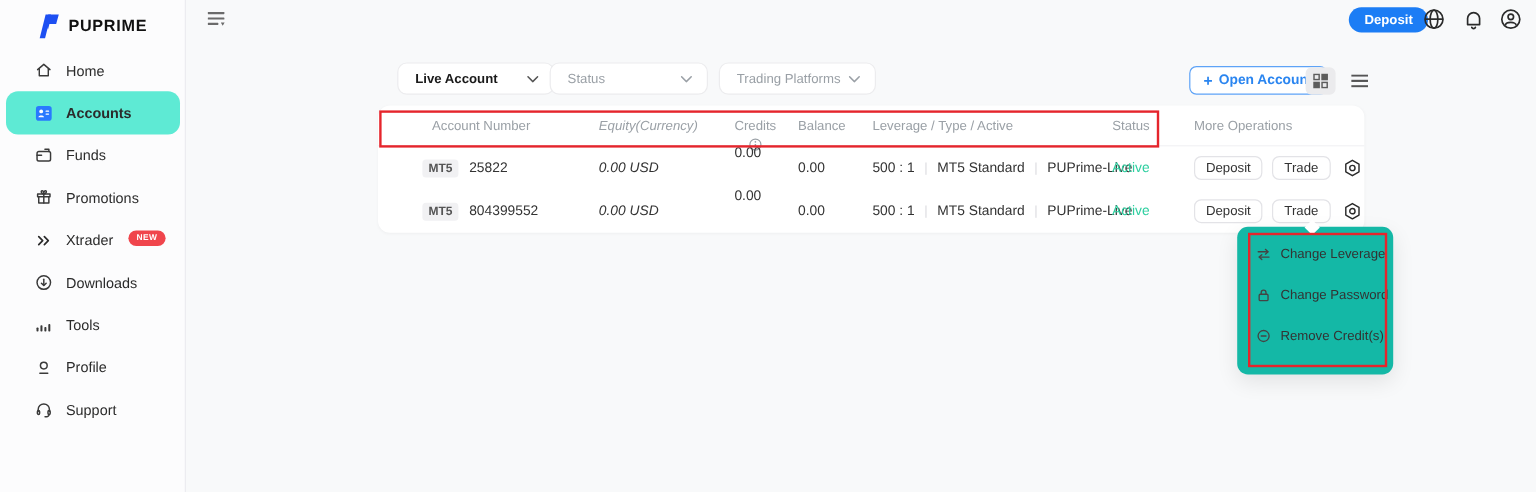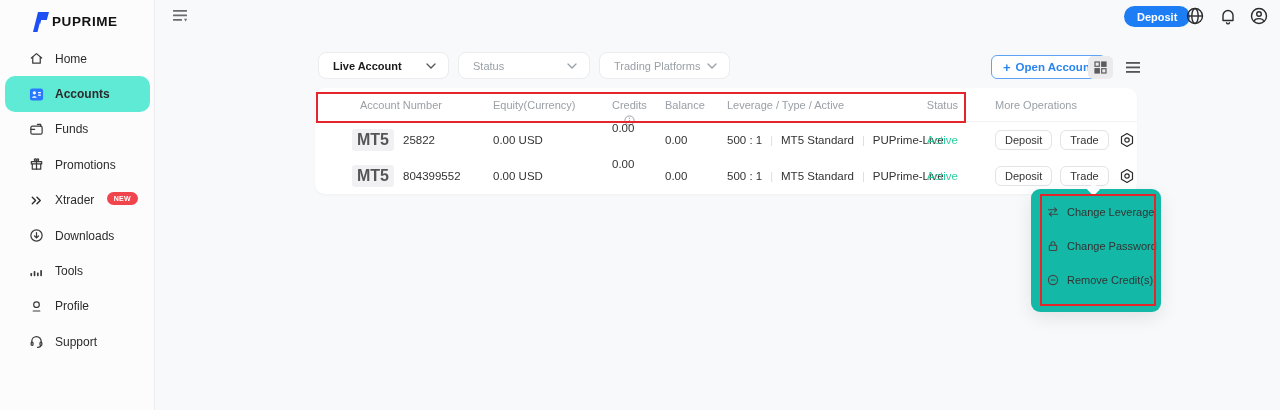--- a/index.html
+++ b/index.html
@@ -3,21 +3,21 @@
 <meta charset="utf-8">
 <style>
   * { margin:0; padding:0; box-sizing:border-box; }
   html,body { width:1280px; height:410px; overflow:hidden; }
   body { font-family:"Liberation Sans", sans-serif; background:#f8f9fa; color:#222; }
   .app { position:relative; width:1280px; height:410px; }
 
   
   .sidebar { position:absolute; left:0; top:0; width:155px; height:410px;
              background:#fcfcfd; border-right:1px solid #ececf0; z-index:2; }
-  .logo-row { display:flex; align-items:center; gap:1px; padding:8px 0 0 28px; height:34px; }
+  .logo-row { display:flex; align-items:center; gap:6px; padding:8px 0 0 28px; height:34px; }
   .logo-text { font-size:13.5px; font-weight:800; letter-spacing:0.6px; color:#111; }
   .nav { position:absolute; left:0; top:41px; width:155px; }
   .nav-item { position:relative; display:flex; align-items:center; gap:11px; height:35.4px;
               padding-left:23px; margin:0 5px; border-radius:10px; cursor:pointer;
               font-size:12px; color:#2b2b2b; font-weight:500; }
   .nav-item.active { background:#5eead4; font-weight:700; }
   .nav-item .nicon { width:16px; height:16px; display:flex; align-items:center; justify-content:center; flex:0 0 16px; }
   .badge-new { position:absolute; right:12px; top:9px; background:#f0454c; color:#fff;
                font-size:7px; font-weight:700; padding:3px 7px; border-radius:8px; letter-spacing:0.3px; }
 
@@ -44,27 +44,27 @@
               justify-content:center; cursor:pointer; }
   .view-btn.grid { background:#ebebed; }
 
   
   .card { position:absolute; left:315px; top:88px; width:822px; height:106px; background:#fff;
           border-radius:10px; box-shadow:0 1px 3px rgba(0,0,0,0.04); z-index:1; }
   .thead { position:relative; height:34px; border-bottom:1px solid #f2f2f4; font-size:11px; color:#9aa0a6; }
   .th { position:absolute; top:11px; white-space:nowrap; }
   .trow { position:relative; height:36px; font-size:11.5px; color:#333; }
   .td { position:absolute; top:0; height:36px; display:flex; align-items:center; white-space:nowrap; }
-  .col-acct { left:20px;margin-left:17px; } .col-equity { left:178px; } .col-credits { left:297px;flex-direction:column; }
+  .col-acct { left:20px;margin-left:17px; } .col-equity { left:184px;font-style:italic; } .col-credits { left:297px;flex-direction:column; }
   .col-balance { left:350px; } .col-lev { left:412px; }
   .col-status { left:585px; width:58px; justify-content:flex-end; text-align:right; }
   .th.col-status { left:585px; width:58px; }
   .col-ops { left:680px; }
   .th.col-acct { left:28px; }
-  .mt5-badge { background:#f1f1f3; color:#555; font-size:16px; font-weight:600;
+  .mt5-badge { background:#f1f1f3; color:#555; font-size:10px; font-weight:600;
                padding:2px 5px; border-radius:3px; margin-right:9px; }
   .divider { color:#dcdce0; margin:0 8px; font-size:11px; }
   .status-active { color:#2ecfa0; font-weight:500; }
   .row-btn { background:#fff; border:1px solid #e3e3e7; border-radius:6px; font-size:11px;
              color:#333; padding:3px 9px; margin-right:8px; cursor:pointer; font-family:inherit; }
   .gear-btn { display:flex; align-items:center; cursor:pointer; margin-left:2px; }
 
   
   .popup { position:absolute; left:1031px; top:189px; width:130px; height:123px; background:#14b8a6;
            border-radius:9px; box-shadow:0 6px 18px rgba(0,0,0,0.09); z-index:5; padding:6px 0; }
@@ -230,21 +230,21 @@
   </div>
 
   <div class="top-icon" style="left:1249px;">
     <svg width="20" height="20" viewBox="0 0 20 20" fill="none" stroke="#2b2b2b" stroke-width="1.4">
       <circle cx="10" cy="10" r="7.5"></circle>
         <circle cx="10" cy="8" r="2.3"></circle>
       <path d="M5.5 15.2 c0-3.4 9-3.4 9 0"></path>
     </svg>
   </div>
 
-  <div class="filter-box" style="left:318px; width:131px;">
+  <div class="filter-box" style="left:331px; width:131px;">
     <span class="filter-selected">Live Account</span>
     <span>
       <svg width="10" height="6" viewBox="0 0 10 6" fill="none" stroke="#555" stroke-width="1.3" stroke-linecap="round">
           <path d="M1 1 L5 5 L9 1"></path>
         </svg>
     </span>
   </div>
 
   <div class="filter-box" style="left:458px; width:132px;">
     <span class="filter-placeholder">Status</span>

